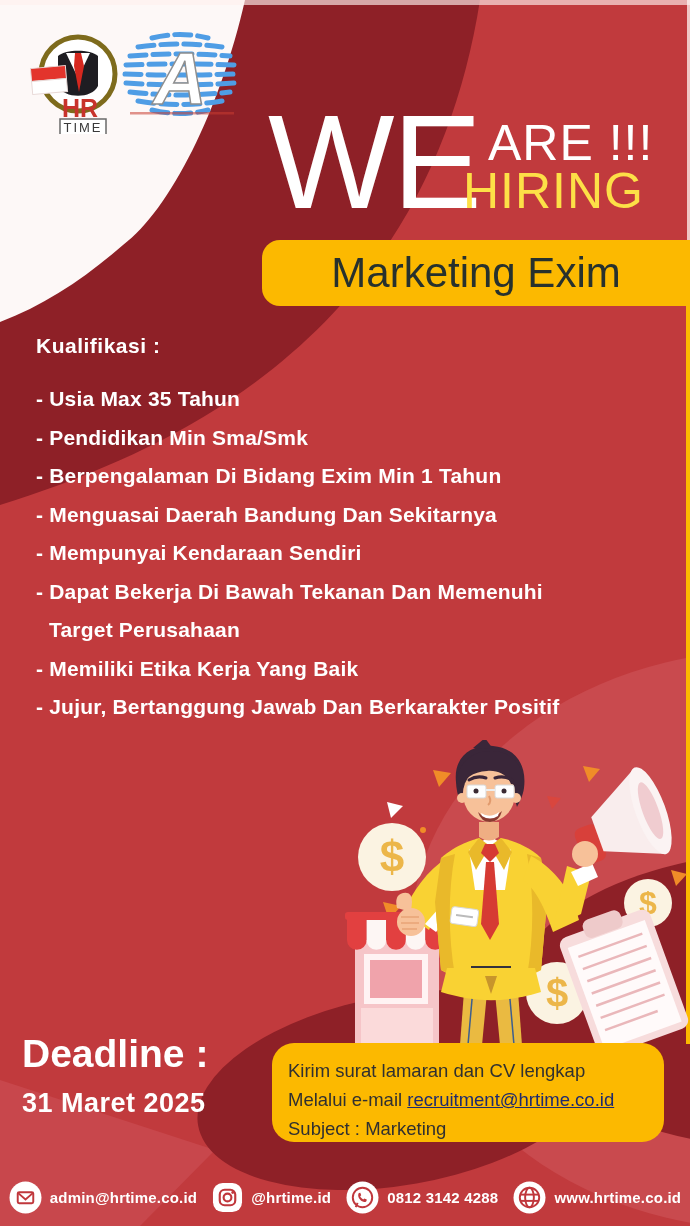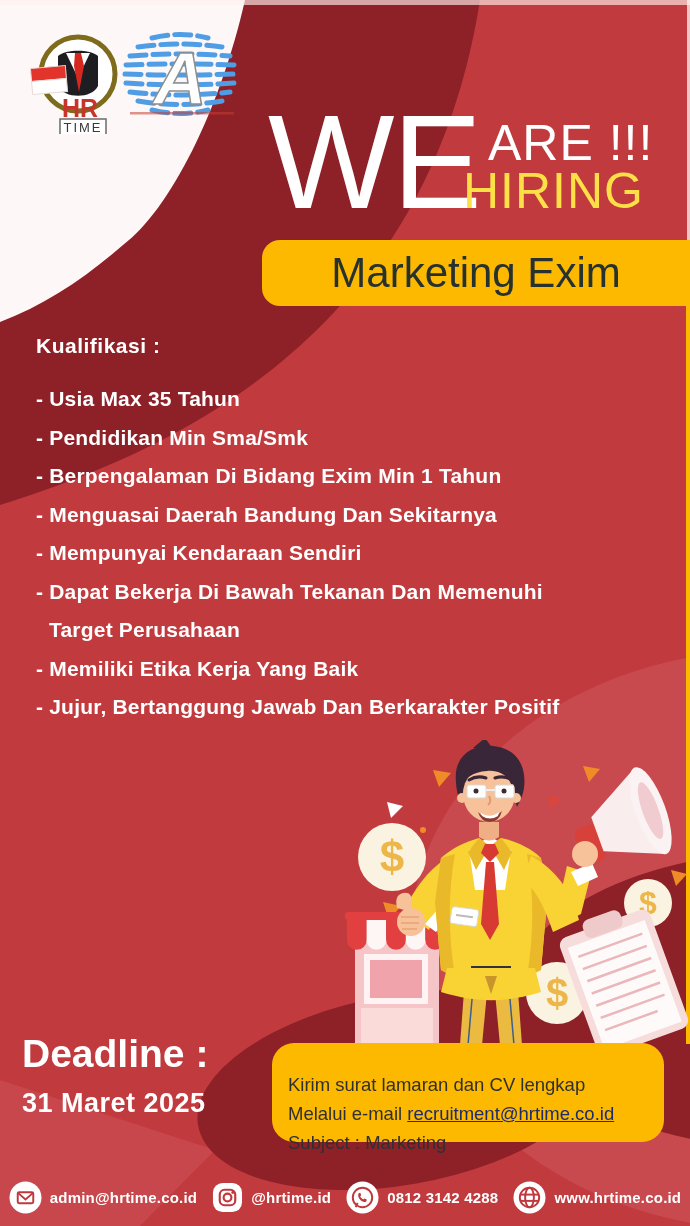--- a/index.html
+++ b/index.html
@@ -18,21 +18,21 @@
   
   .qual-head{left:36px;top:334px;font-size:21px;font-weight:bold;color:#fff;letter-spacing:0.5px;}
   .qual-list{left:36px;top:388px;width:620px;color:#fff;}
   .qual-item{font-size:21px;font-weight:bold;margin-bottom:16.5px;letter-spacing:0.2px;line-height:22px;}
   .qual-item.cont{padding-left:13px;}
   
   .dl-label{left:22px;top:1032px;font-size:39px;font-weight:bold;color:#fff;}
   .dl-date{left:22px;top:1088px;font-size:27px;font-weight:bold;color:#fff;letter-spacing:0.5px;}
   
   .appbox{left:272px;top:1043px;width:392px;height:99px;background:#fcb900;border-radius:22px;
-          padding:27px 16px;box-sizing:border-box;color:#303030;font-size:18.5px;line-height:1.58;}
+          padding:13px 16px;box-sizing:border-box;color:#303030;font-size:18.5px;line-height:1.58;}
   .appbox a{color:#1e2a6e;text-decoration:underline;}
   
   .footer{left:0;top:1168px;width:690px;height:58px;display:flex;align-items:center;
           justify-content:center;gap:15px;}
   .contact{display:flex;align-items:center;gap:8px;}
   .contact .txt{color:#fff;font-weight:bold;font-size:15px;letter-spacing:0.2px;}
   .edge-top{left:0;top:0;width:690px;height:5px;background:rgba(255,240,238,0.65);}
   .edge-right-white{left:687px;top:0;width:3px;height:240px;background:rgba(255,245,243,0.75);}
   .edge-right-yellow{left:686px;top:240px;width:4px;height:804px;background:#fcb900;}
 </style>

